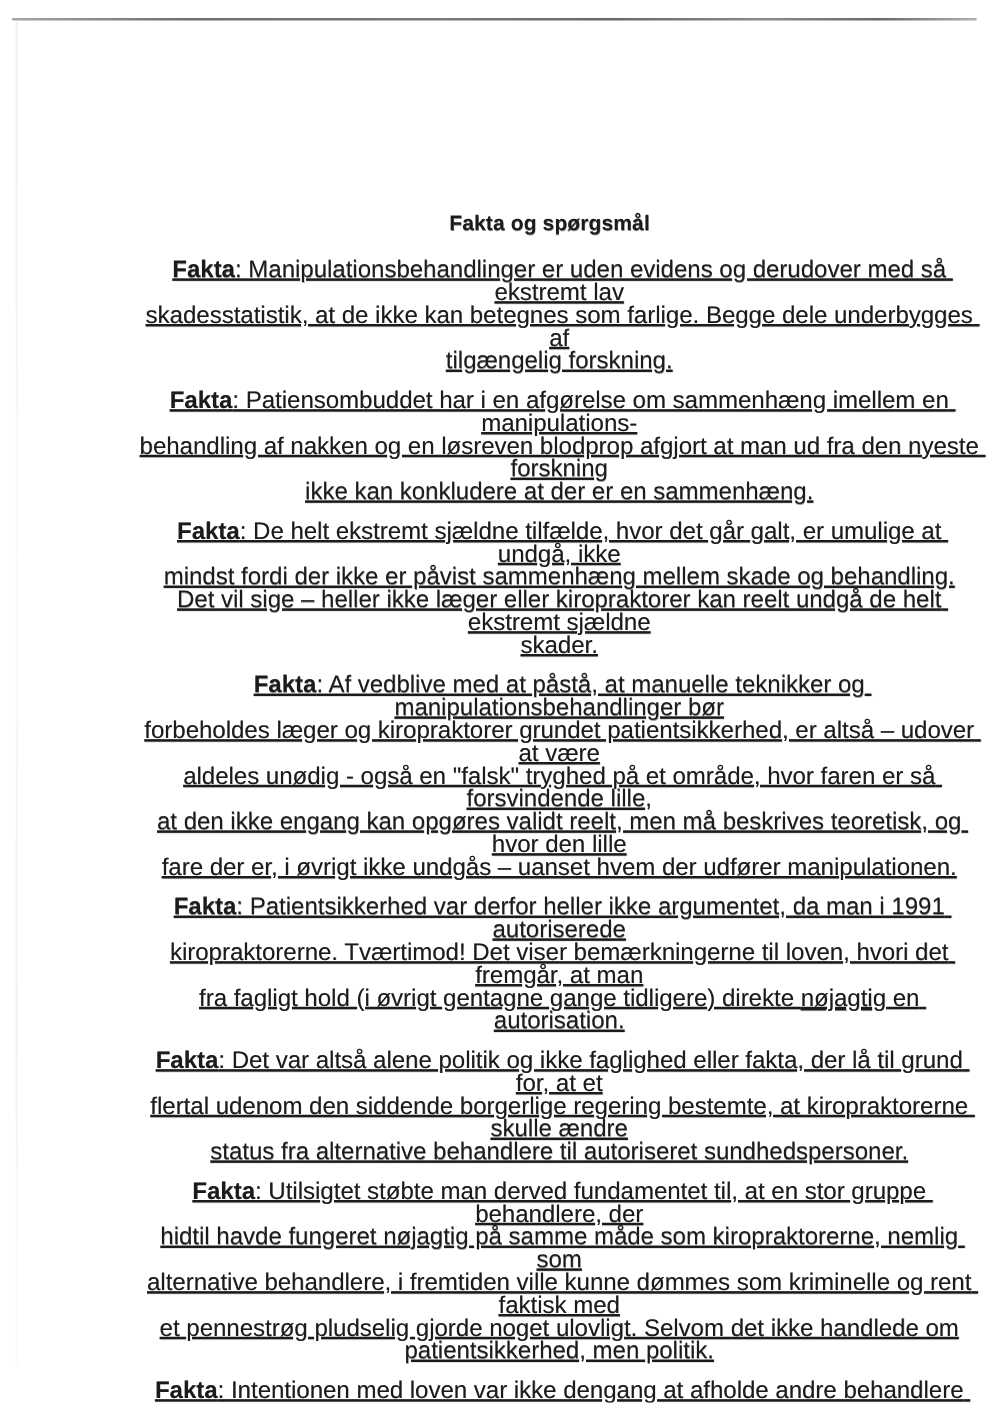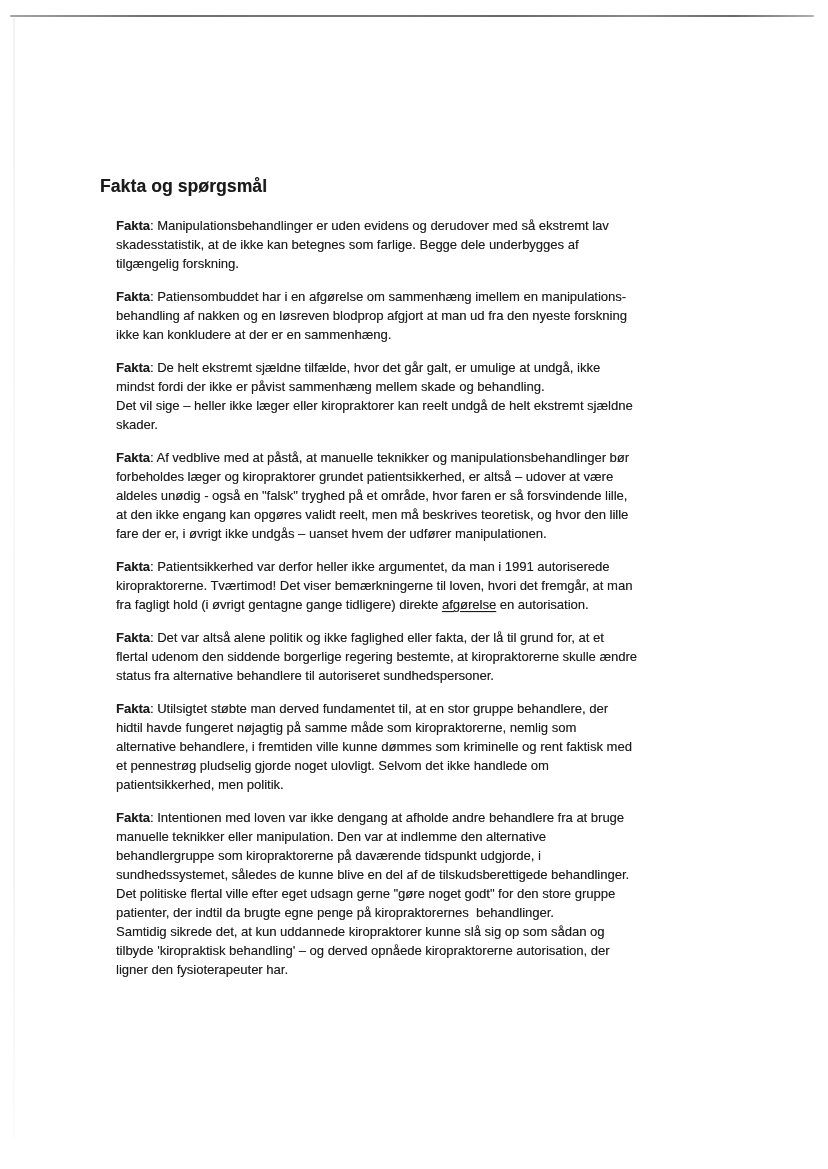--- a/index.html
+++ b/index.html
@@ -1,21 +1,21 @@
 <!DOCTYPE html>
 <html lang="da" style="--background: #ffffff; --text: #1b1b1b; --scan-line: #6e6e6e;"><head>
 <meta charset="utf-8">
 <title>Fakta og spørgsmål</title>
 <style>
   :root {
     --background: #ffffff;
     --text: #1b1b1b;
     --scan-line: #6e6e6e;
   }
-  * { box-sizing: border-box; }
+  * { box-sizing: border-box; text-align: center; }
   html, body {
     margin: 0;
     padding: 0;
     background: var(--background);
   }
   .page {
     position: relative;
     width: 828px;
     height: 1169px;
     margin: 0 auto;
@@ -61,24 +61,25 @@
   h1.doc-title {
     margin: 0 0 19px 0;
     font-size: 17.5px;
     line-height: 21px;
     font-weight: bold;
     letter-spacing: 0.1px;
     text-shadow: 0.3px 0.3px 0.4px rgba(0,0,0,0.45);
   }
   .doc-body p.para {
     margin: 0 0 14px 16px;
-    font-size: 13px;
+    font-size: 20px;
     line-height: 19px;
     white-space: pre-wrap;          
     text-shadow: 0.25px 0.25px 0.35px rgba(0,0,0,0.4);
+    text-decoration: underline;
   }
   .doc-body p.para strong {
     font-weight: bold;
   }
   .doc-body p.para u {
     text-decoration: underline;
     text-underline-offset: 2px;
   }
 </style>
 </head>
@@ -100,21 +101,21 @@
 mindst fordi der ikke er påvist sammenhæng mellem skade og behandling.
 Det vil sige – heller ikke læger eller kiropraktorer kan reelt undgå de helt ekstremt sjældne
 skader.</p>
         <p class="para"><strong>Fakta</strong>: Af vedblive med at påstå, at manuelle teknikker og manipulationsbehandlinger bør
 forbeholdes læger og kiropraktorer grundet patientsikkerhed, er altså – udover at være
 aldeles unødig - også en "falsk" tryghed på et område, hvor faren er så forsvindende lille,
 at den ikke engang kan opgøres validt reelt, men må beskrives teoretisk, og hvor den lille
 fare der er, i øvrigt ikke undgås – uanset hvem der udfører manipulationen.</p>
         <p class="para"><strong>Fakta</strong>: Patientsikkerhed var derfor heller ikke argumentet, da man i 1991 autoriserede
 kiropraktorerne. Tværtimod! Det viser bemærkningerne til loven, hvori det fremgår, at man
-fra fagligt hold (i øvrigt gentagne gange tidligere) direkte <u>afgørelse</u> en autorisation.</p>
+fra fagligt hold (i øvrigt gentagne gange tidligere) direkte <u>nøjagtig</u> en autorisation.</p>
         <p class="para"><strong>Fakta</strong>: Det var altså alene politik og ikke faglighed eller fakta, der lå til grund for, at et
 flertal udenom den siddende borgerlige regering bestemte, at kiropraktorerne skulle ændre
 status fra alternative behandlere til autoriseret sundhedspersoner.</p>
         <p class="para"><strong>Fakta</strong>: Utilsigtet støbte man derved fundamentet til, at en stor gruppe behandlere, der
 hidtil havde fungeret nøjagtig på samme måde som kiropraktorerne, nemlig som
 alternative behandlere, i fremtiden ville kunne dømmes som kriminelle og rent faktisk med
 et pennestrøg pludselig gjorde noget ulovligt. Selvom det ikke handlede om
 patientsikkerhed, men politik.</p>
         <p class="para"><strong>Fakta</strong>: Intentionen med loven var ikke dengang at afholde andre behandlere fra at bruge
 manuelle teknikker eller manipulation. Den var at indlemme den alternative

